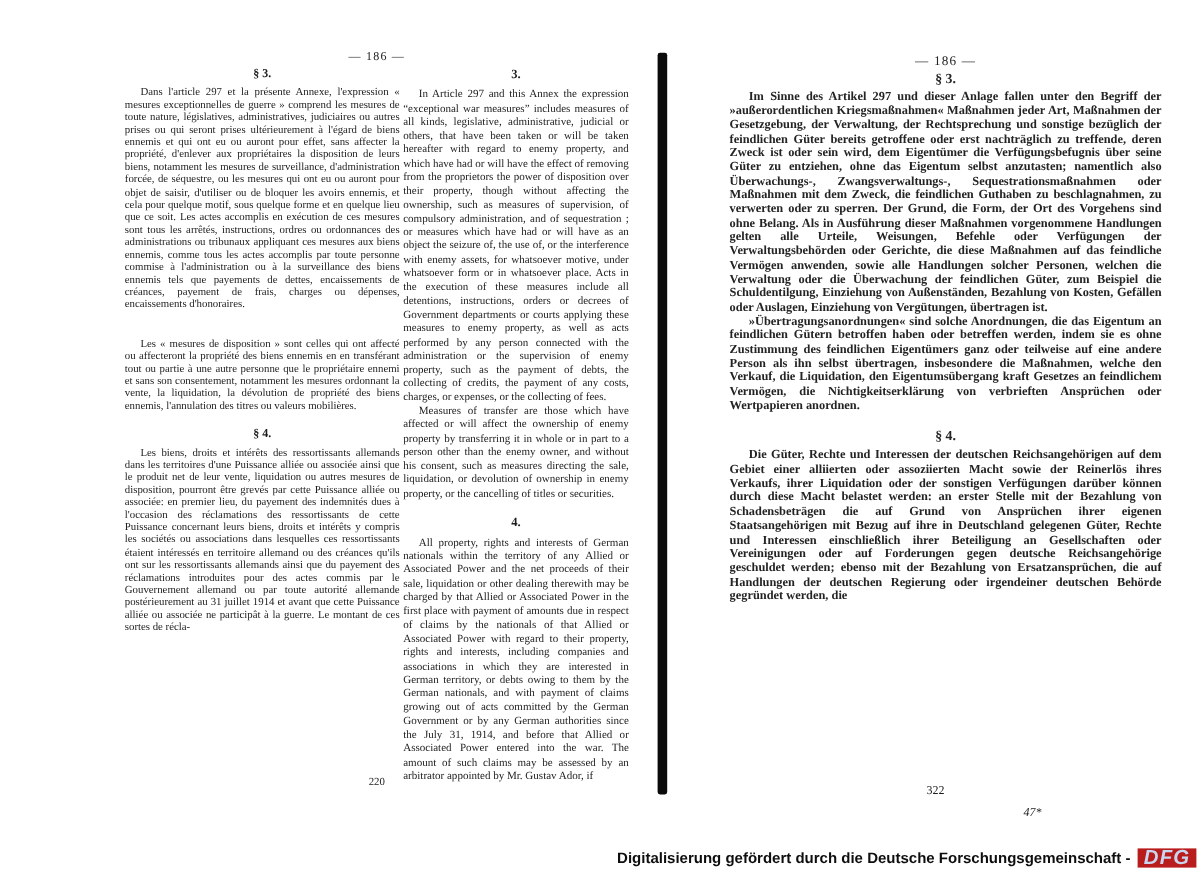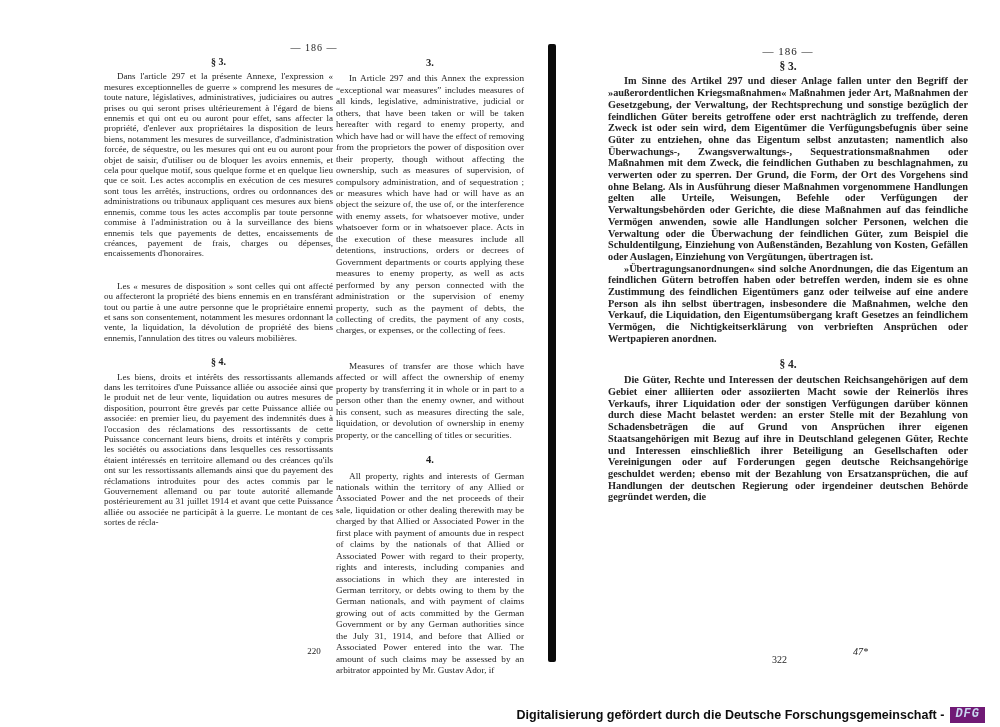--- a/index.html
+++ b/index.html
@@ -28,51 +28,50 @@
   .col p { margin:0; text-indent:13px; }
   .col h3 { text-align:center; font-weight:bold; margin:0; }
 
   .col-fr { left:104px; top:57px; width:229px; font-size:9px;  line-height:10.4px; }
   .col-fr h3 { font-size:10px; margin-bottom:4px; }
   .col-fr .gap  { margin-top:22px; }
   .col-fr .h4   { margin-top:14px; margin-bottom:4px; }
 
   .col-en { left:336px; top:57px; width:188px; font-size:9.2px; line-height:11.45px; }
   .col-en h3 { font-size:10.5px; margin-bottom:5px; }
-  .col-en .gap { margin-top:24px; }
+  .col-en .gap { margin-top:0; }
   .col-en .h4  { margin-top:13px; margin-bottom:5px; }
 
   .col-de { left:608px; top:46px; width:360px; font-size:10.3px; line-height:11.7px;
             font-weight:bold; color:#242424; }
   .col-de .pagenum { text-align:center; font-size:11px; font-weight:normal;
                      letter-spacing:1px; margin-bottom:3px; }
   .col-de h3 { font-size:11.5px; margin-bottom:3px; }
   .col-de p { text-indent:16px; }
   .col-de .gap { }
   .col-de .h4  { margin-top:14px; margin-bottom:4px; }
 
   
   .foot-left  { position:absolute; left:104px; top:646px; width:420px;
                 text-align:center; font-size:9px; }
   .foot-num-371 { position:absolute; left:772px; top:654px; font-size:10px; }
-  .foot-sig-47  { position:absolute; left:853px; top:646px; font-size:10px;font-style:italic; }
+  .foot-sig-47  { position:absolute; left:853px; top:672px; font-size:10px;font-style:italic; }
 
   
   .dfg-footer {
-    position:absolute; right:15px; bottom:4px;
+    position:absolute; right:3px; bottom:4px;
     display:flex; align-items:center; gap:6px;
     font-family:"Liberation Sans", sans-serif;
     font-weight:bold; font-size:12.5px; color:#0e0e0e;
   }
   .dfg-logo {
     display:inline-block; padding:1px 5px 2px;
-    background:#701a75; color:#c9d6ef;
-    font-style:italic; font-size:12px; letter-spacing:1px;
+    background:#b91c1c; color:#c9d6ef;
+    font-style:italic; font-size:17px; letter-spacing:1px;
     line-height:13px;
-    font-family:Liberation Mono, monospace;
   }
 </style>
 </head>
 <body>
 
 <div>
 
   <div class="gutter-bar"></div>
 
   <div class="hdr-left">— 186 —</div>

